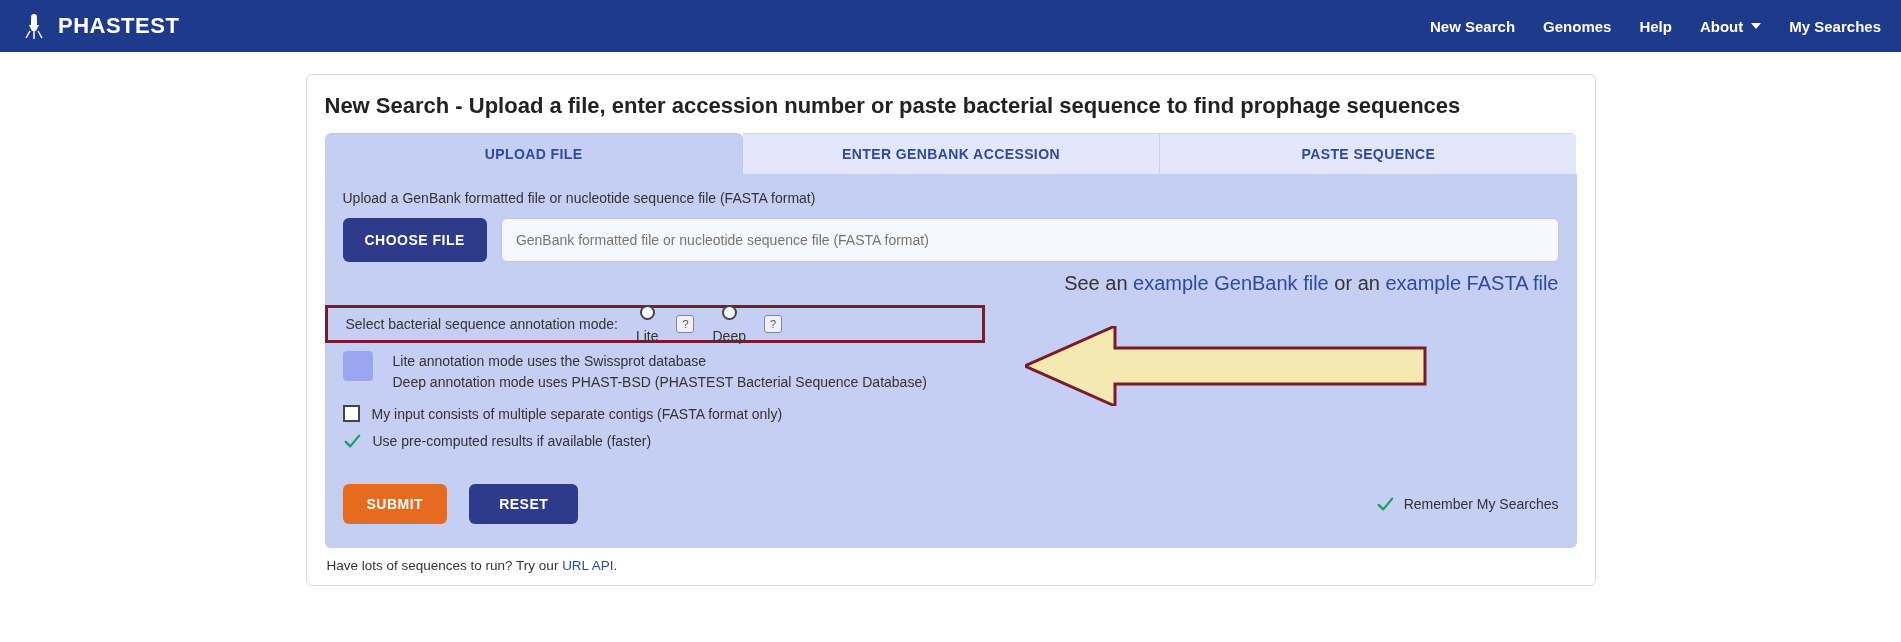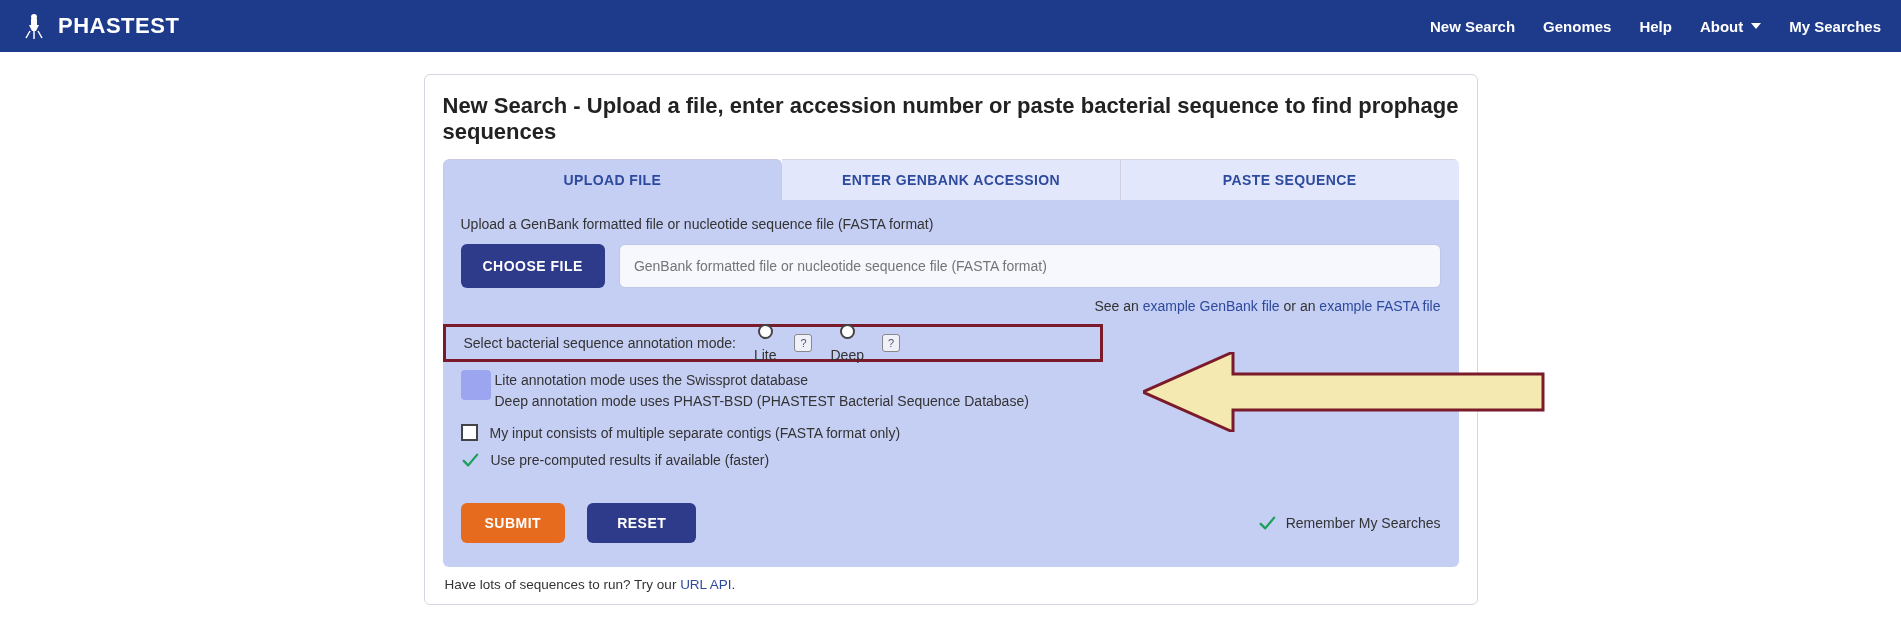--- a/index.html
+++ b/index.html
@@ -52,21 +52,21 @@
     border-right: 5px solid transparent;
     border-top: 6px solid #fff;
   }
   
   .main {
     padding: 22px 0 10px 0;
     display: flex;
     justify-content: center;
   }
   .card {
-    width: 1054px;
+    width: 1290px;
     border: 1px solid #d6d6e2;
     border-radius: 6px;
     padding: 18px 18px 12px 18px;
     position: relative;
   }
   .page-title {
     font-size: 22px;
     font-weight: 700;
     color: #222;
     margin-bottom: 14px;
@@ -132,21 +132,21 @@
     flex: 1;
     border: 1px solid #bfc6e6;
     border-radius: 6px;
     padding: 12px 14px;
     font-size: 14px;
     color: #7a7a8a;
     background: #f7f8fd;
   }
   .example-line {
     text-align: right;
-    font-size: 14px;
+    font-size: 20px;
     color: #333;
     margin-bottom: 10px;
   }
   .example-line a { color: #2e4a9e; text-decoration: none; cursor: pointer; }
   
   .mode-row-wrap {
     position: relative;
     height: 38px;
     margin: 6px 0 6px -18px;
     width: 660px;
@@ -191,21 +191,21 @@
     color: #555;
     display: flex;
     align-items: center;
     justify-content: center;
     cursor: pointer;
   }
   
   .info-row {
     display: flex;
     align-items: flex-start;
-    gap: 4px;
+    gap: 20px;
     margin: 8px 0 12px 0;
   }
   .info-swatch {
     width: 30px; height: 30px;
     background: #9ca6f0;
     border-radius: 4px;
     flex-shrink: 0;
   }
   .info-text {
     font-size: 14px;

